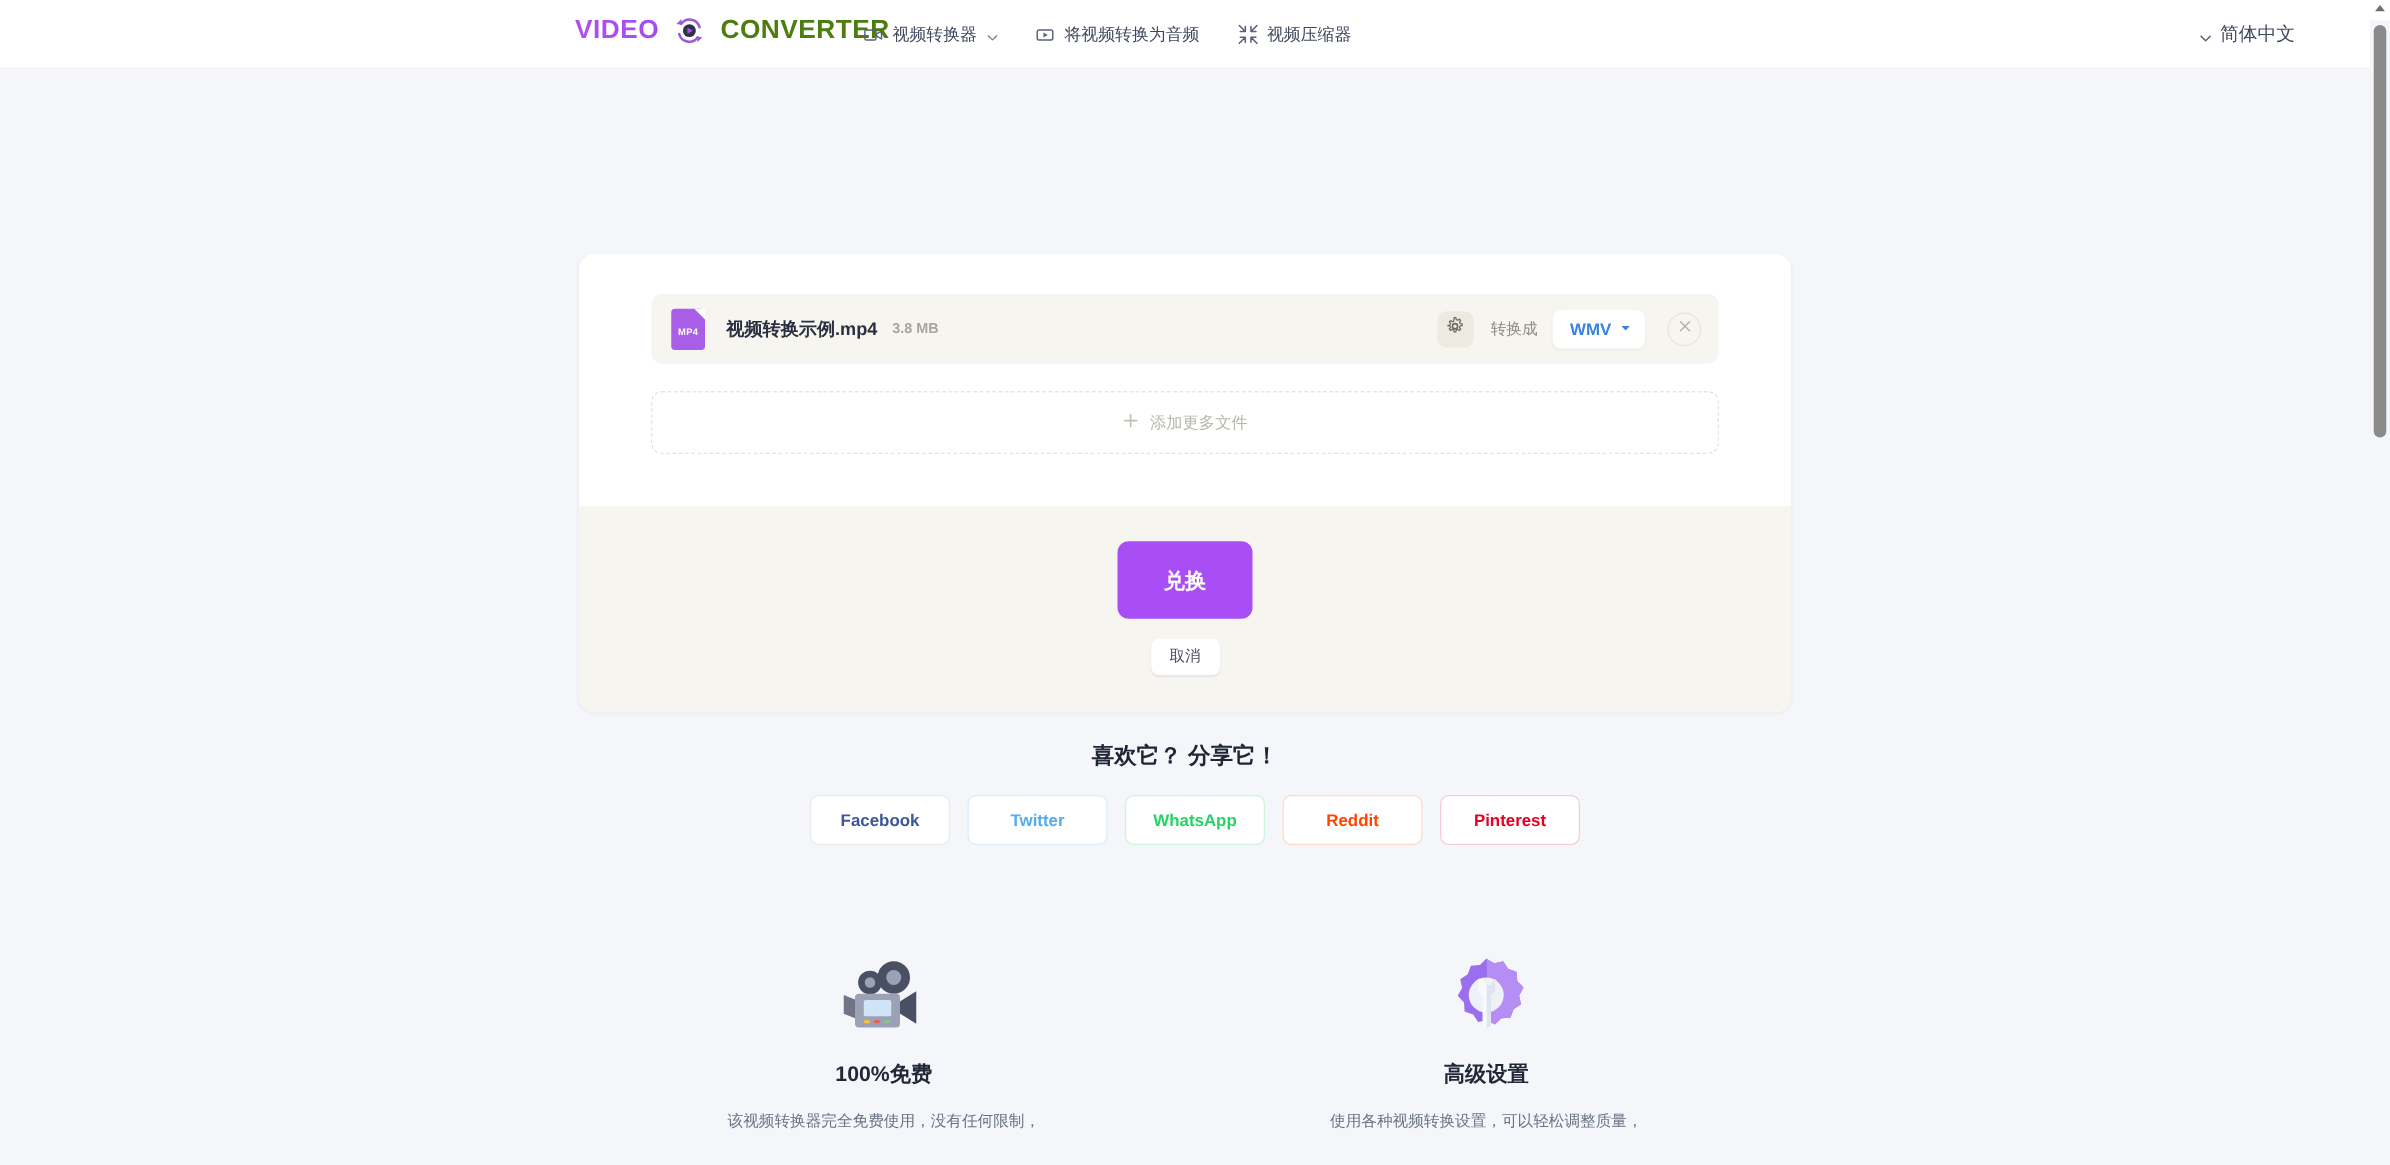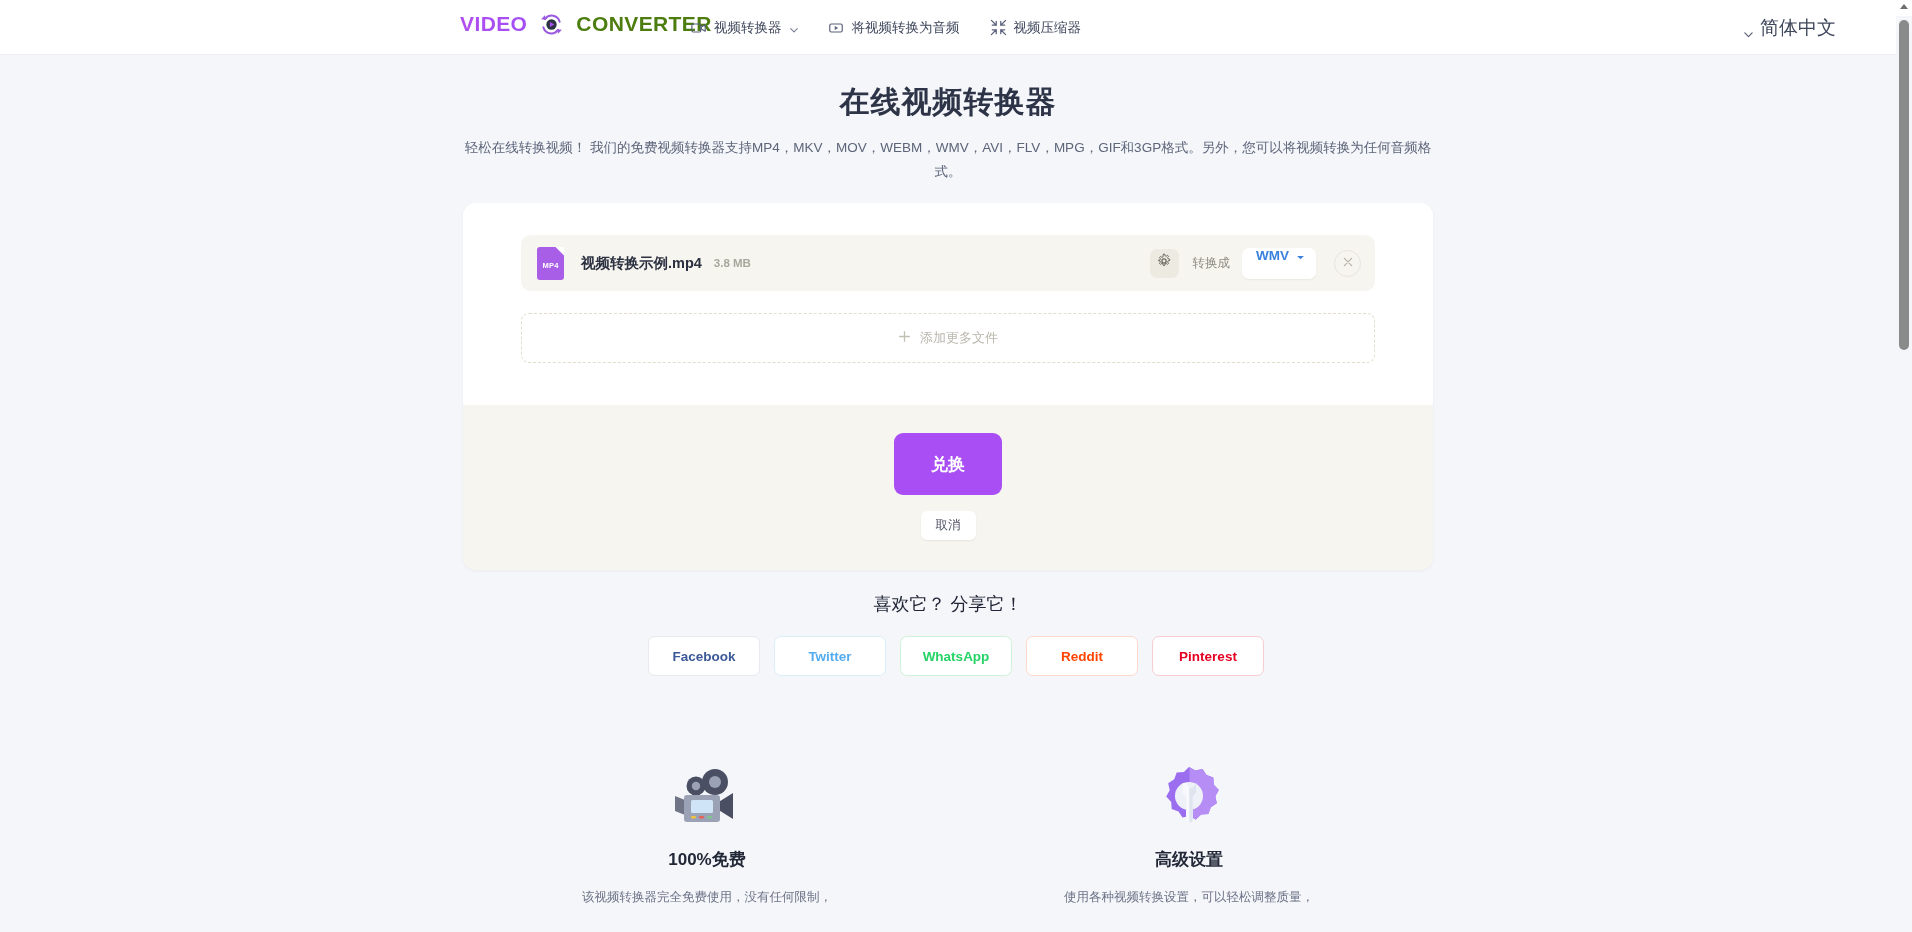--- a/index.html
+++ b/index.html
@@ -39,21 +39,21 @@
          display: flex; align-items: center; gap: 30px; }
   .nav-item { display: flex; align-items: center; gap: 7px;
               font-size: 13.5px; color: #3f475c; cursor: pointer;
               white-space: nowrap; }
   .nav-ico { width: 17px; height: 17px; display: inline-flex;
              align-items: center; justify-content: center; color: #5a6275; }
   .chev-s { display: inline-block; width: 9px; height: 9px; }
 
   .lang { position: absolute; right: 60px; top: 0; height: 55px;
           display: flex; align-items: center; gap: 8px;
-          font-size: 19px; color: #3f475c; cursor: pointer; }
+          font-size: 15px; color: #3f475c; cursor: pointer; }
 
   
   .hero { position: absolute; top: 82px; left: 0; width: 1896px;
           text-align: center; }
   .hero h1 { font-size: 30px; color: #2e3447; font-weight: 800;
              letter-spacing: 1px; }
   .hero p { margin-top: 13px; font-size: 13.5px; color: #5d6579;
             line-height: 24px; width: 980px; margin-left: auto;
             margin-right: auto; }
 
@@ -84,21 +84,21 @@
   .file-name { margin-left: 17px; font-size: 14.5px; font-weight: bold;
                color: #2b3040; }
   .file-size { margin-left: 12px; font-size: 11.5px; color: #a7a79d;
                font-weight: bold; }
   .spacer { flex: 1; }
   .gear-btn { width: 29px; height: 29px; border-radius: 7px;
               background: #edeae1; display: flex; align-items: center;
               justify-content: center; cursor: pointer; }
   .convert-to { margin-left: 14px; font-size: 12.5px; color: #8b8a80; }
   .fmt-select { margin-left: 12px; height: 31px; background: #fff;
-                border-radius: 7px; display: flex; 
+                border-radius: 7px; display: flex; align-items: center;
                 gap: 7px; padding: 0 11px 0 14px; cursor: pointer;
                 box-shadow: 0 1px 2px rgba(0,0,0,0.06); }
   .fmt-select .v { color: #3b82de; font-weight: bold; font-size: 13.5px; }
   .close-x { margin-left: 18px; width: 27px; height: 27px;
              border-radius: 50%; border: 1px solid #e6e4dd;
              display: flex; align-items: center; justify-content: center;
              cursor: pointer; color: #b6b4ab; flex: none; }
 
   .add-more { margin-top: 22px; height: 50px;
               border: 1.5px dashed #e2ddcd; border-radius: 8px;
@@ -112,21 +112,21 @@
                  font-size: 17px; font-weight: bold; cursor: pointer;
                  font-family: inherit; }
   .btn-cancel { margin-top: 16px; display: inline-block;
                 background: #fff; border-radius: 6px;
                 padding: 6px 15px; font-size: 12.5px; color: #4a5162;
                 cursor: pointer; box-shadow: 0 1px 2px rgba(0,0,0,0.07); }
 
   
   .share { position: absolute; top: 592px; left: 0; width: 1896px;
            text-align: center; }
-  .share h2 { font-size: 18px; color: #212636; font-weight: normal; }
+  .share h2 { font-size: 18px; color: #212636; font-weight: bold; }
   .share-row { margin-top: 20px; display: flex; justify-content: center;
                gap: 14px; padding-left: 16px; }
   .share-btn { width: 112px; height: 40px; background: #fff;
                border-radius: 7px; display: flex; align-items: center;
                justify-content: center; font-size: 13.5px;
                font-weight: bold; cursor: pointer; }
 
   
   .feat-head { position: absolute; top: 710px; left: 0; width: 1896px;
                text-align: center; font-size: 21px; font-weight: bold;
@@ -220,24 +220,20 @@
     <div class="lang">
       <span class="chev-s">
         <svg width="11" height="11" viewBox="0 0 12 12">
             <path d="M2 4.3 L6 8.3 L10 4.3" fill="none" stroke="#5a6175" stroke-width="1.3" stroke-linecap="round" stroke-linejoin="round"></path>
           </svg>
       </span>
       <span>简体中文</span>
     </div>
   </div>
 
-  <div class="hero">
-    <h1>在线视频转换器</h1>
-    <p>轻松在线转换视频！ 我们的免费视频转换器支持MP4，MKV，MOV，WEBM，WMV，AVI，FLV，MPG，GIF和3GP格式。另外，您可以将视频转换为任何音频格式。</p>
-  </div>
 
   <div class="card">
     <div class="card-top">
 
       <div class="file-row">
         <div class="file-ico">
           <div class="sheet"></div>
           <div class="fold"></div>
           <div class="lbl">MP4</div>
         </div>

